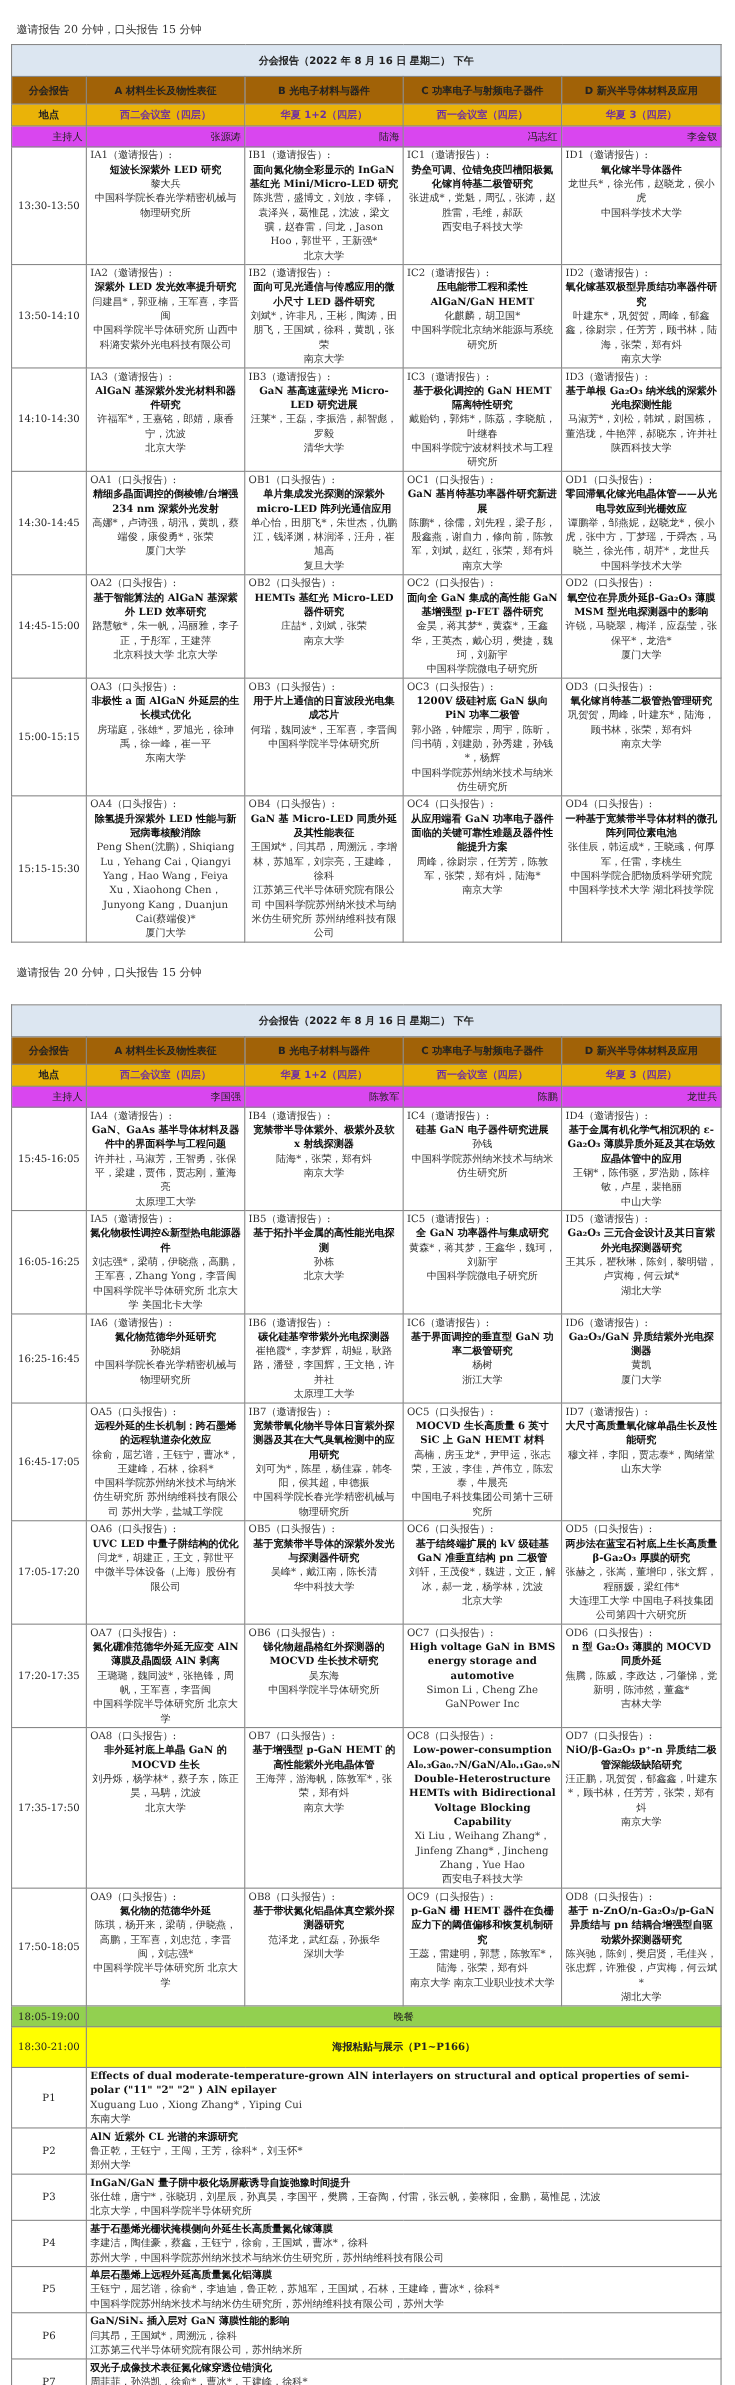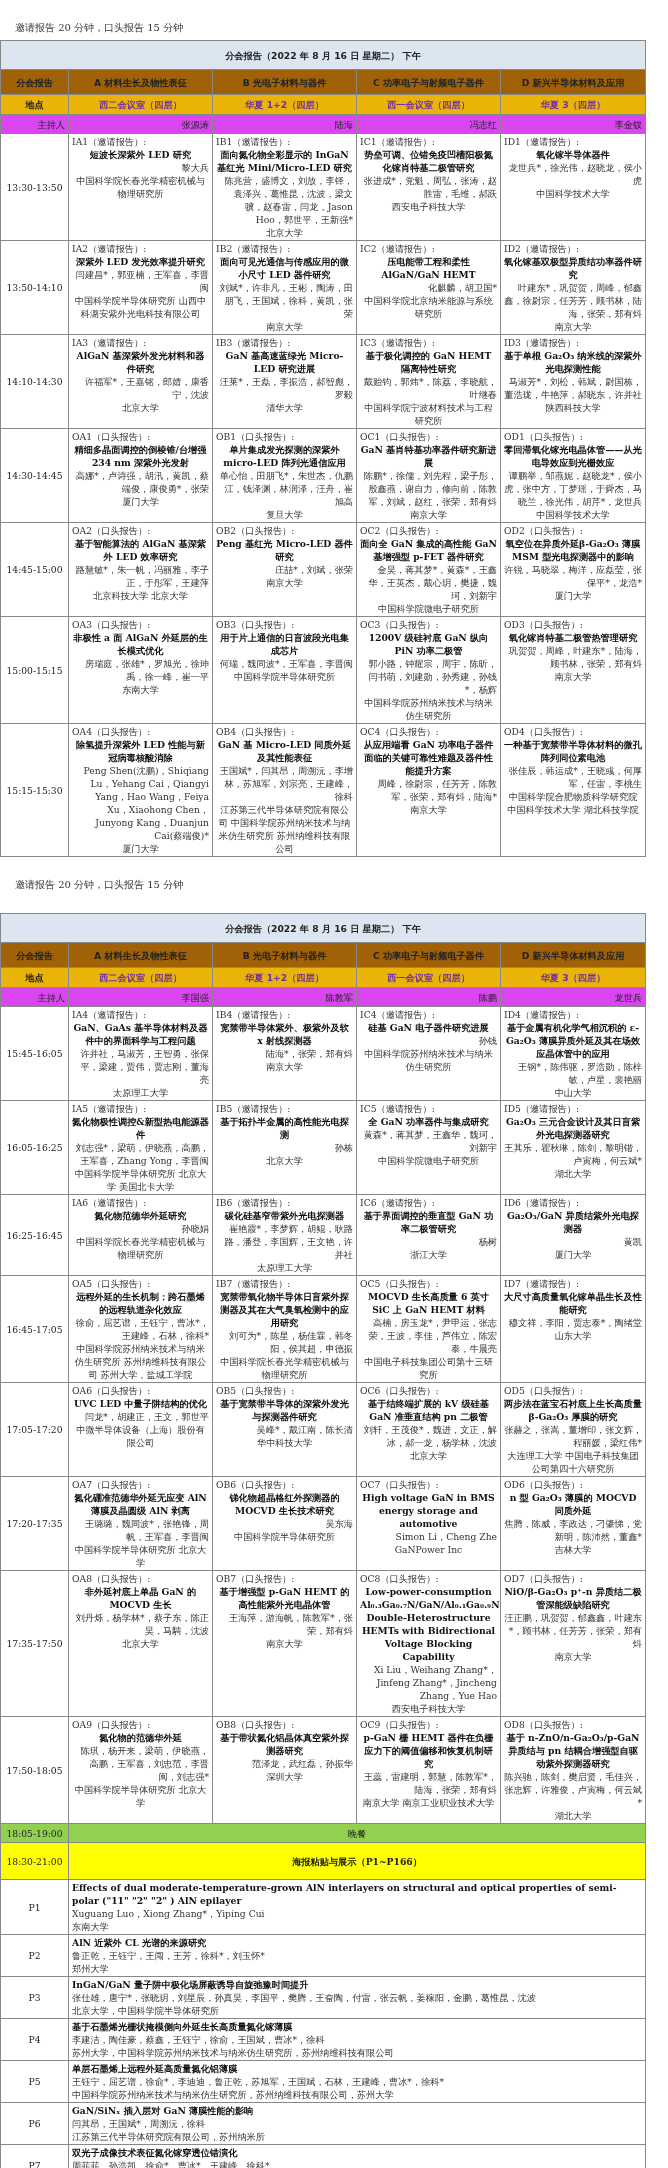--- a/index.html
+++ b/index.html
@@ -1,29 +1,29 @@
 <!DOCTYPE html>
 <html><head>
 <meta charset="utf-8">
 <style>
   html, body { margin: 0; padding: 0; background: #ffffff; }
   body { width: 668px; font-family: "DejaVu Serif", "Liberation Serif", serif; color: #222; }
   .note { font-size: 10px; color: #333; padding: 22px 0 6px 15px; height: 12px; line-height: 12px; }
   .spacer { height: 16px; }
-  table.sched { border-collapse: collapse; width: 645px; table-layout: fixed; }
+  table.sched { border-collapse: collapse; width: 645px; margin-left: 10px; table-layout: fixed; }
   table.sched td { border: 1px solid #888; font-size: 9.2px; line-height: 13px; vertical-align: top; padding: 1px 3px; }
   .title-row td { background: #dce6f1; text-align: center; font-family: "DejaVu Sans", "Liberation Sans", sans-serif; font-weight: bold; font-size: 12.5px; height: 26px; vertical-align: middle !important; }
   .track-row td { background: #a16207; text-align: center; font-family: "DejaVu Sans", "Liberation Sans", sans-serif; font-weight: bold; font-size: 10px; height: 22px; vertical-align: middle !important; }
   .loc-row td { background: #eab308; text-align: center; font-family: "DejaVu Sans", "Liberation Sans", sans-serif; font-weight: bold; font-size: 9px; height: 17px; vertical-align: middle !important; color: #7030a0; }
   .loc-row td.lbl { color: #222; }
   .host-row td { background: #d946ef; text-align: right; font-family: "DejaVu Sans", "Liberation Sans", sans-serif; font-size: 9px; height: 16px; vertical-align: middle !important; }
   td.time { text-align: center; vertical-align: middle !important; font-size: 9px; }
   .code { display: block; text-align: left; color: #333; }
   .ttl { display: block; text-align: center; font-weight: bold; color: #111; }
-  .auth { display: block; text-align: right; color: #333; }
+  .auth { display: block; text-align: center; color: #333; }
   .aff { display: block; text-align: center; color: #333; }
   .break-row td { background: #92d050; text-align: center; font-size: 9.5px; height: 16px; vertical-align: middle !important; }
   .poster-hdr td { background: #ffff00; text-align: center; font-size: 9.5px; height: 34px; vertical-align: middle !important; font-weight: bold; }
   .poster td.body { text-align: left; }
   .poster .pttl { display: block; font-weight: bold; color: #111; }
   .poster .pauth, .poster .paff { display: block; color: #333; }
 </style>
 </head>
 <body>
 
@@ -173,21 +173,21 @@
       <tr>
         <td class="time">14:45-15:00</td>
         <td>
           <span class="code">OA2（口头报告）:</span>
           <span class="ttl">基于智能算法的 AlGaN 基深紫外 LED 效率研究</span>
           <span class="auth">路慧敏*，朱一帆，冯丽雅，李子正，于彤军，王建萍</span>
           <span class="aff">北京科技大学 北京大学</span>
         </td>
         <td>
           <span class="code">OB2（口头报告）:</span>
-          <span class="ttl">Peng 基红光 Micro-LED 器件研究</span>
+          <span class="ttl">HEMTs 基红光 Micro-LED 器件研究</span>
           <span class="auth">庄喆*，刘斌，张荣</span>
           <span class="aff">南京大学</span>
         </td>
         <td>
           <span class="code">OC2（口头报告）:</span>
           <span class="ttl">面向全 GaN 集成的高性能 GaN 基增强型 p-FET 器件研究</span>
           <span class="auth">金昊，蒋其梦*，黄森*，王鑫华，王英杰，戴心玥，樊捷，魏珂，刘新宇</span>
           <span class="aff">中国科学院微电子研究所</span>
         </td>
         <td>

